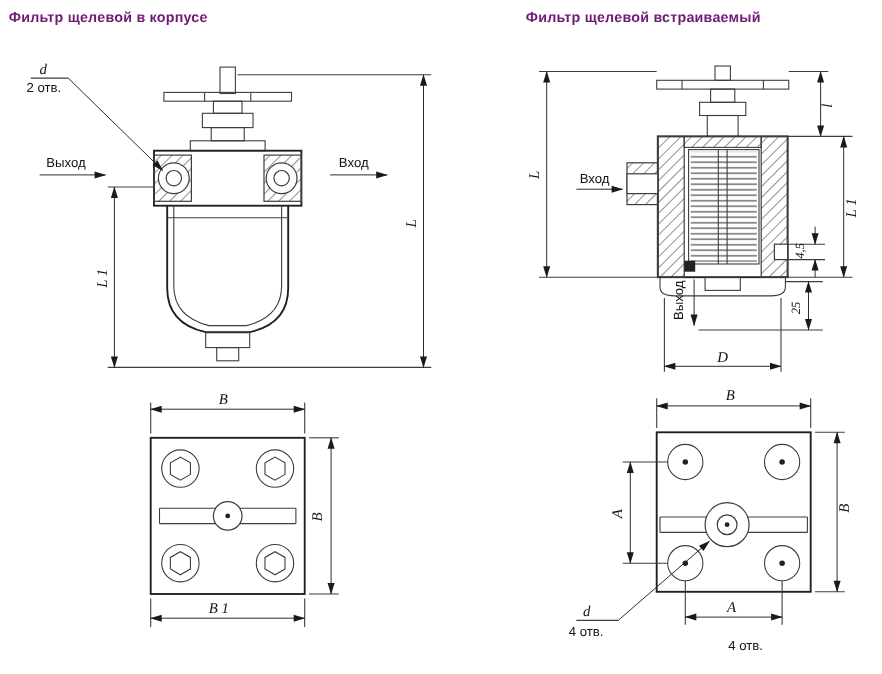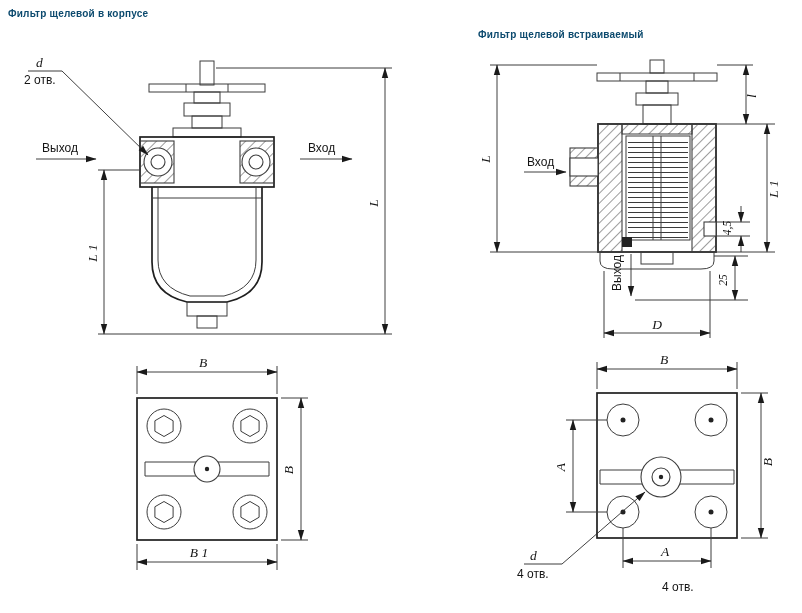--- a/index.html
+++ b/index.html
@@ -2,25 +2,25 @@
 <html><head>
 <meta charset="utf-8">
 <style>
   * { margin:0; padding:0; box-sizing:border-box; }
   html,body { background:#ffffff; }
   .page {
     position:relative; width:802px; height:613px; background:#ffffff;
     overflow:hidden; font-family:"Liberation Sans", sans-serif;
   }
   .title {
-    position:absolute; top:8px; font-weight:bold; font-size:10px;
-    color:#0c4a6e; letter-spacing:0.2px;
+    position:absolute; top:8px; font-weight:bold; font-size:13px;
+    color:#701a75; letter-spacing:0.2px;
   }
   .title-left  { left:8px; }
-  .title-right { left:478px;margin-top:21px; }
+  .title-right { left:478px; }
   svg.sheet { position:absolute; left:0; top:0; }
   .thin  { stroke:#3d3d3d; stroke-width:1; fill:none; }
   .thick { stroke:#1f1f1f; stroke-width:1.7; fill:none; }
   .white { fill:#ffffff; stroke:#3d3d3d; stroke-width:1.1; }
   .dimline { stroke:#2a2a2a; stroke-width:0.9; fill:none; }
   text.svgtext {
     font-family:"Liberation Sans", sans-serif; font-size:12px; fill:#141414;
   }
   text.dimtext {
     font-family:"Liberation Serif", serif; font-style:italic;

